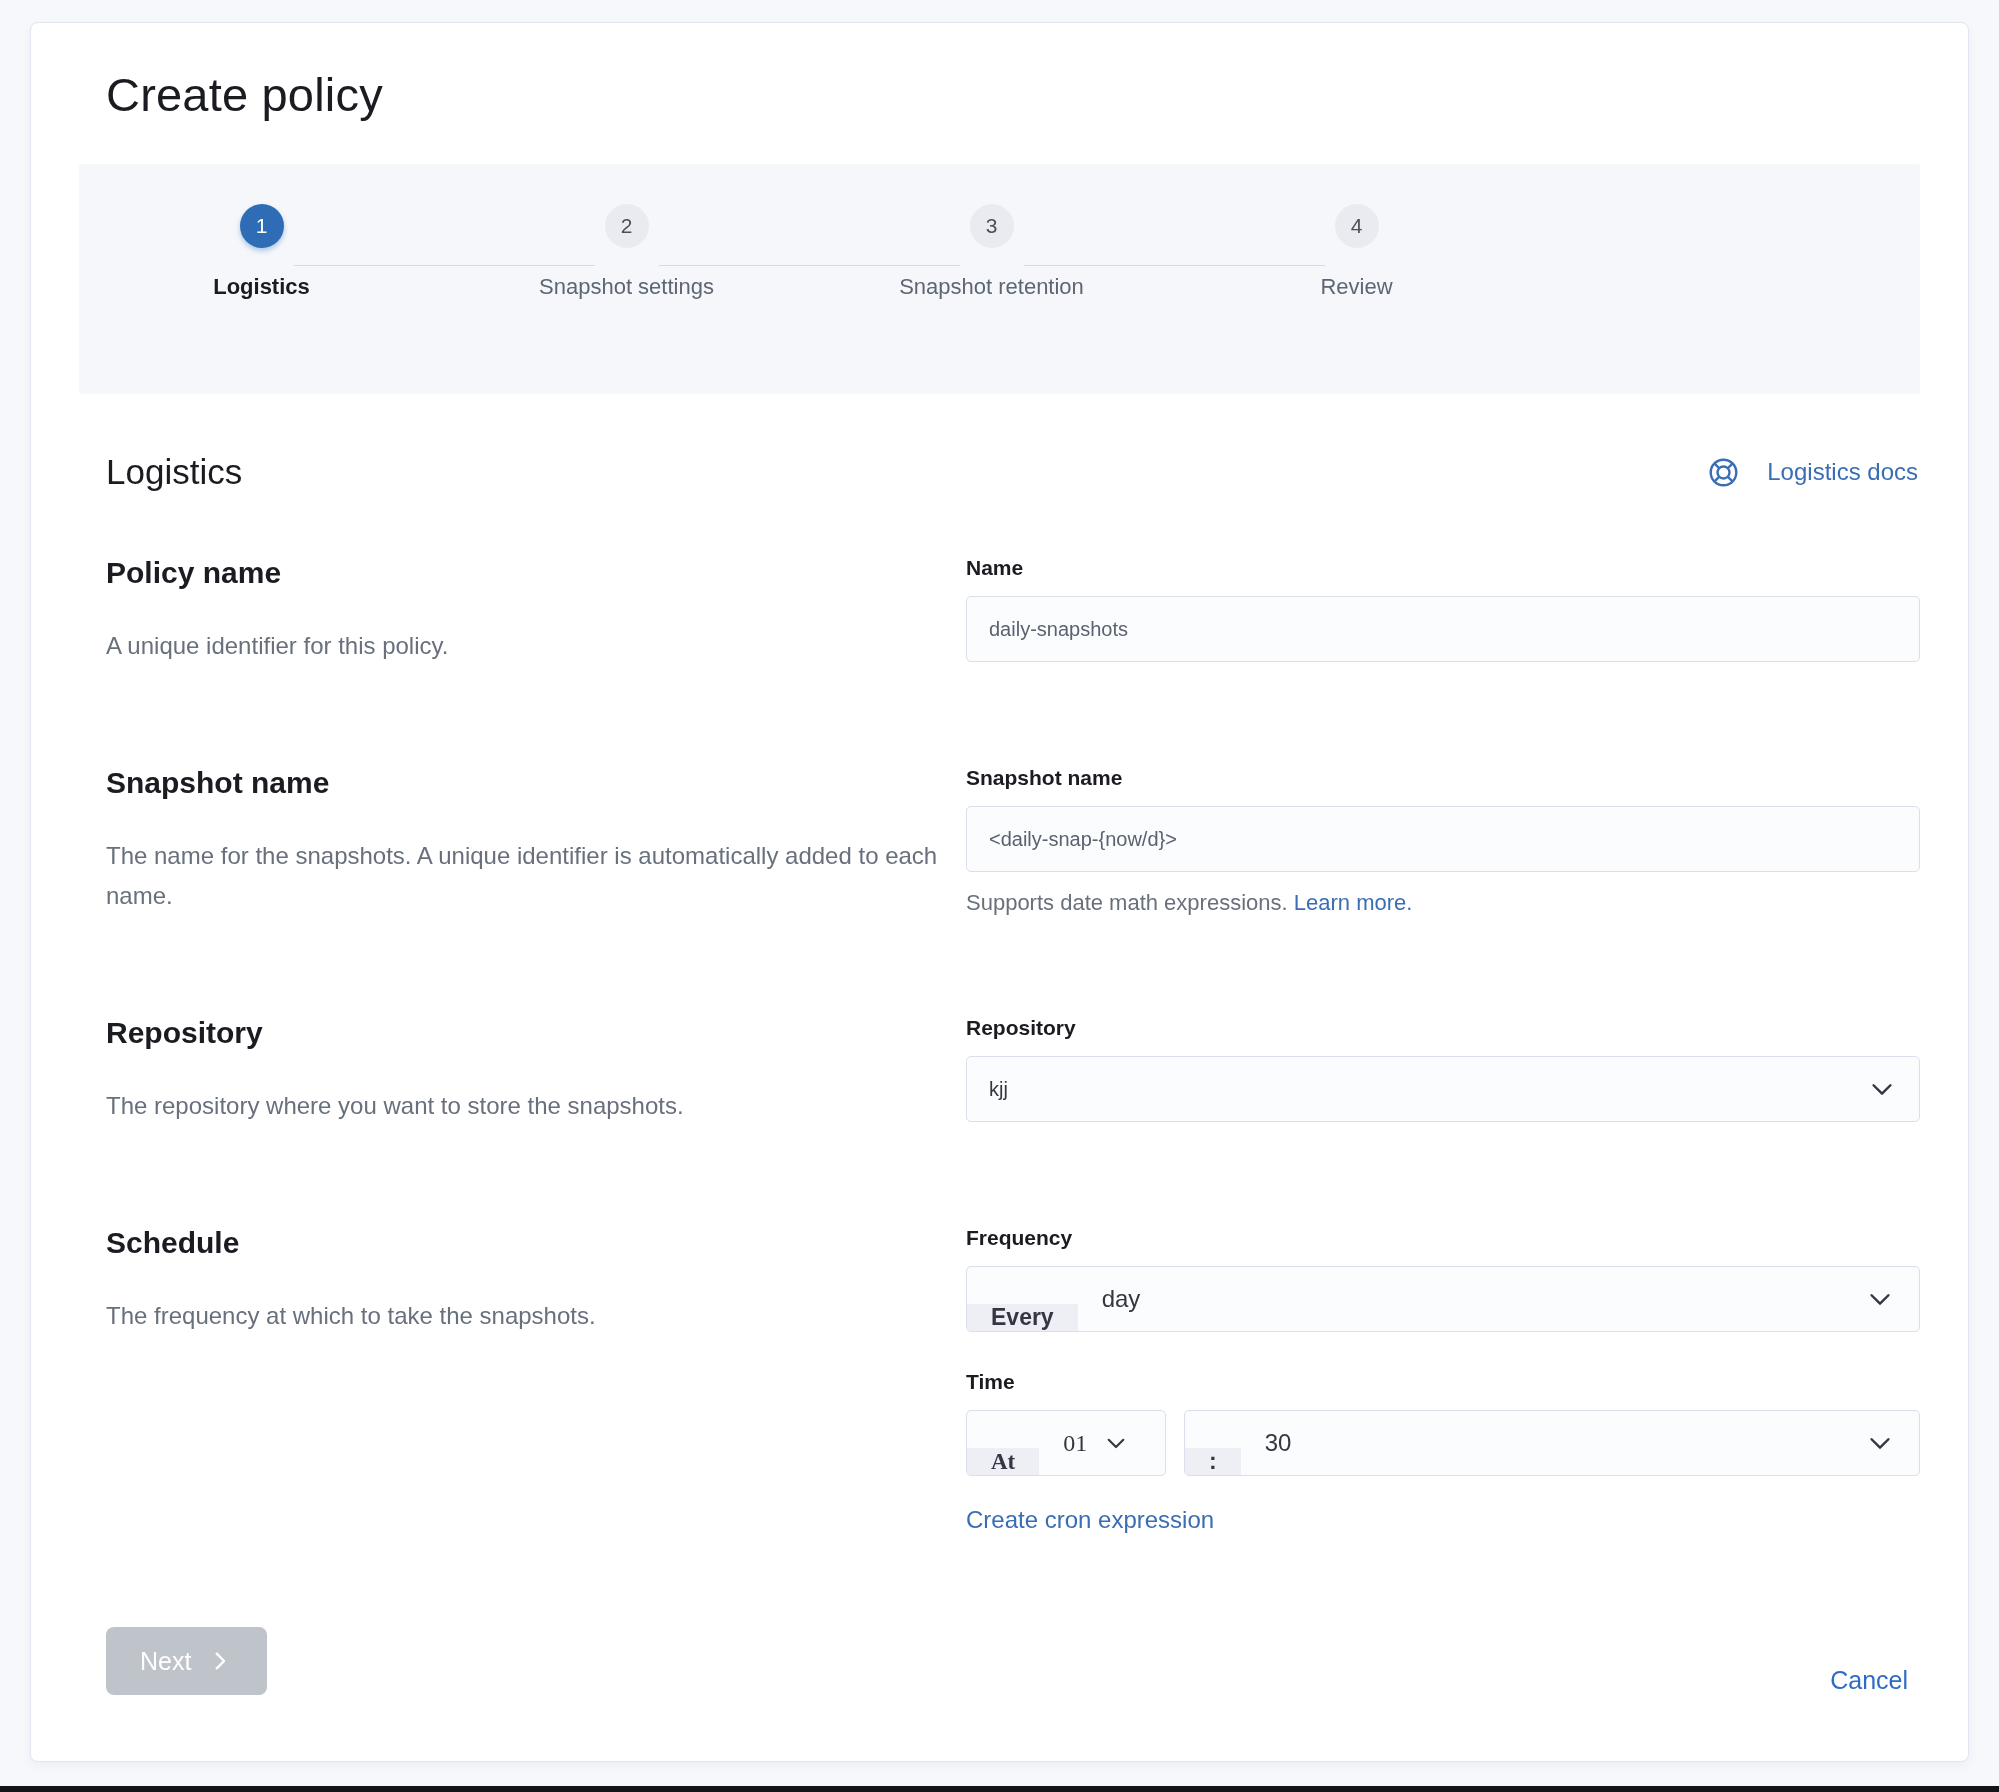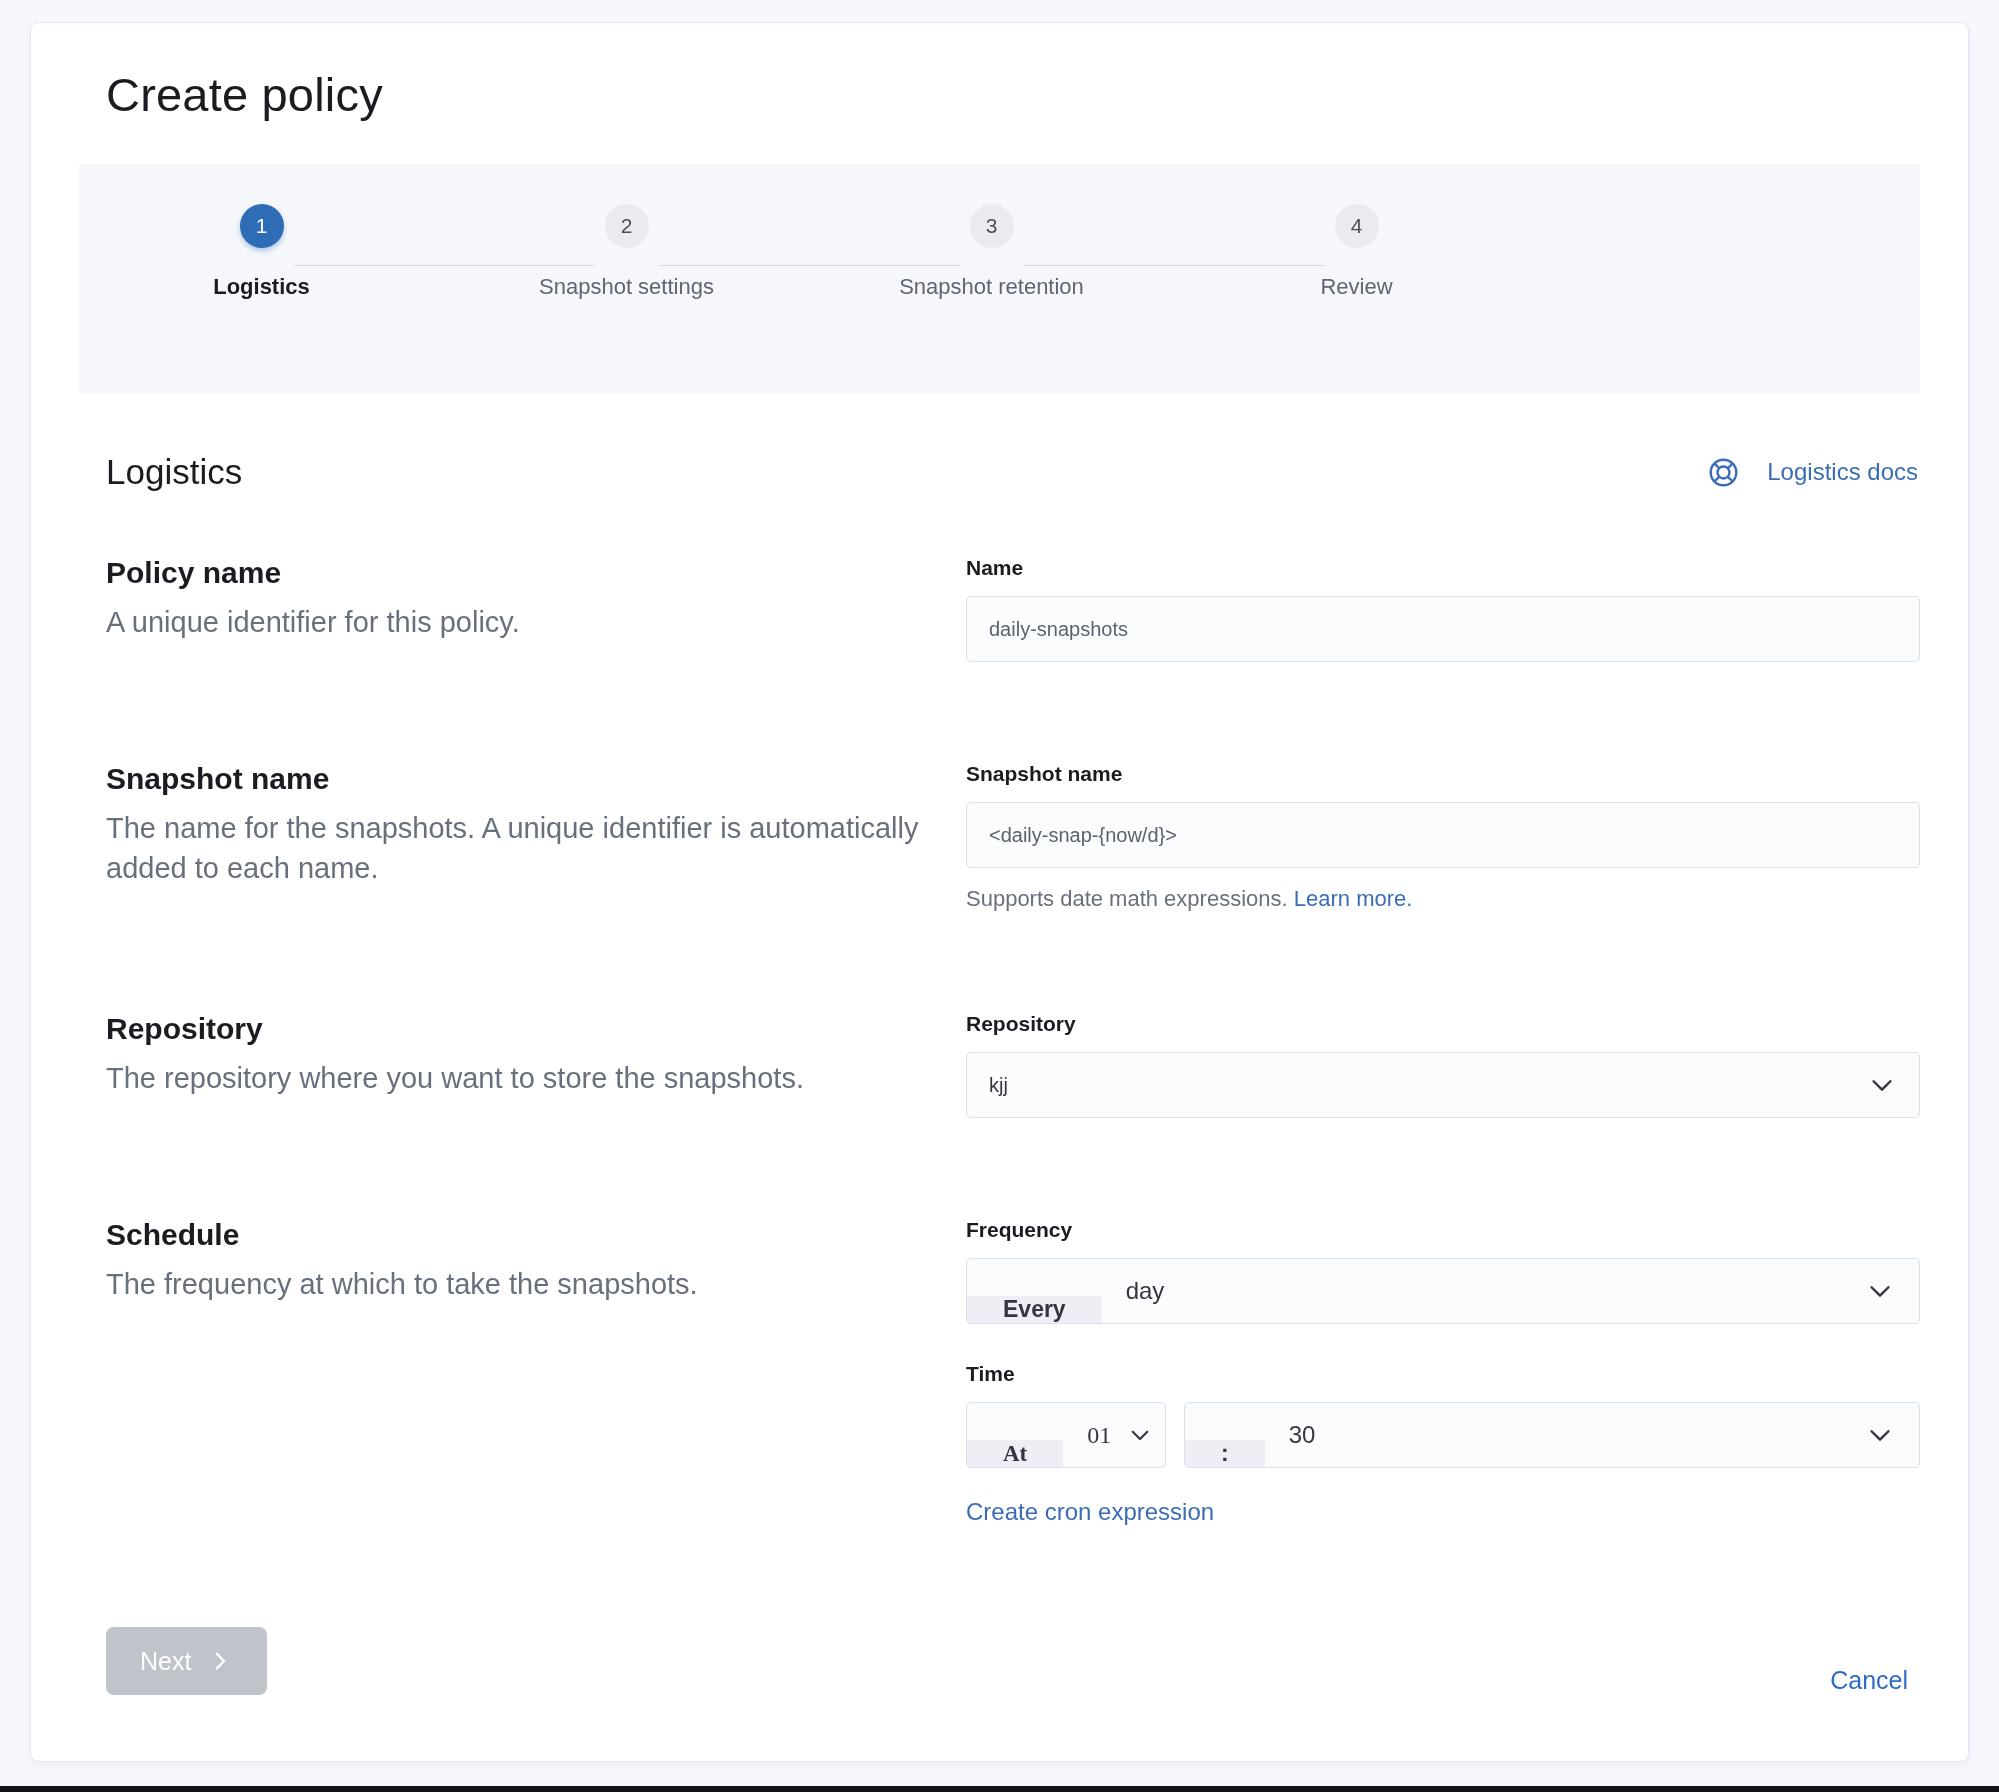--- a/index.html
+++ b/index.html
@@ -96,21 +96,21 @@
   .section-title { font-size:35px; font-weight:500; color:#1a1c21; }
   .docs-link {
     display:flex; align-items:center; gap:28px;
     color:#3a6db4; font-size:24px; text-decoration:none; cursor:pointer;
   }
   
   .form { margin-top:64px; padding-left:27px; }
   .form-row { display:flex; margin-bottom:100px; }
   .col-left { width:860px; }
   .col-left h3 { font-size:30px; font-weight:600; color:#1a1c21; }
-  .col-left p  { margin-top:12px; font-size:29px; color:#69707d; line-height:40px; }
+  .col-left p  { margin-top:36px; font-size:24px; color:#69707d; line-height:40px; }
   .col-right { flex:1; }
   .field-label { font-size:21px; font-weight:700; color:#1a1c21; margin-bottom:16px; }
   .field-group { margin-bottom:38px; }
   .text-input {
     width:100%; height:66px;
     background:#fbfcfd;
     border:1px solid #d9dfeb;
     border-radius:5px;
     padding:0 22px;
     font-family:"Liberation Sans", sans-serif;
@@ -138,21 +138,21 @@
     display:flex; align-items:stretch;
     height:66px;
     border:1px solid #d9dfeb;
     border-radius:5px;
     background:#fbfcfd;
     overflow:hidden;
   }
   .prepend {
     background:#edeff4;
     display:flex; align-items:center;
-    padding:0 36px;
+    padding:0 24px;
     font-size:23px; font-weight:700; color:#343741;
     flex:0 0 auto;
     margin-top:37px;
   }
   .group-value {
     display:flex; align-items:center;
     padding:0 24px;
     font-size:24px; color:#343741;
     flex:1;
     cursor:pointer;

